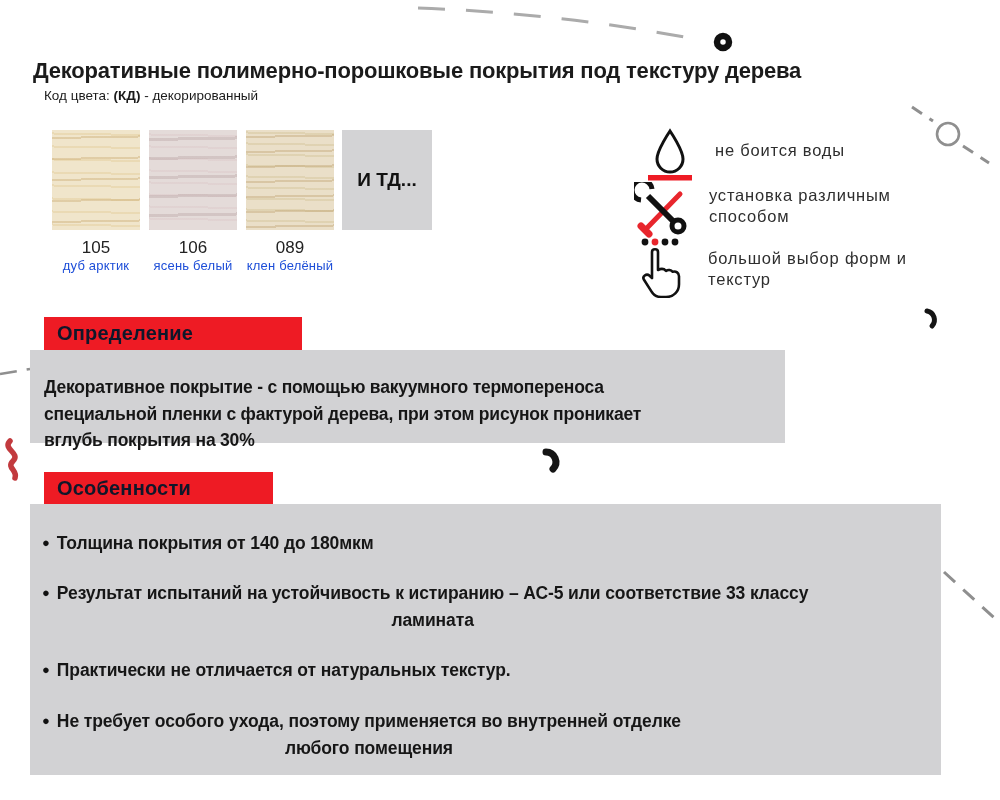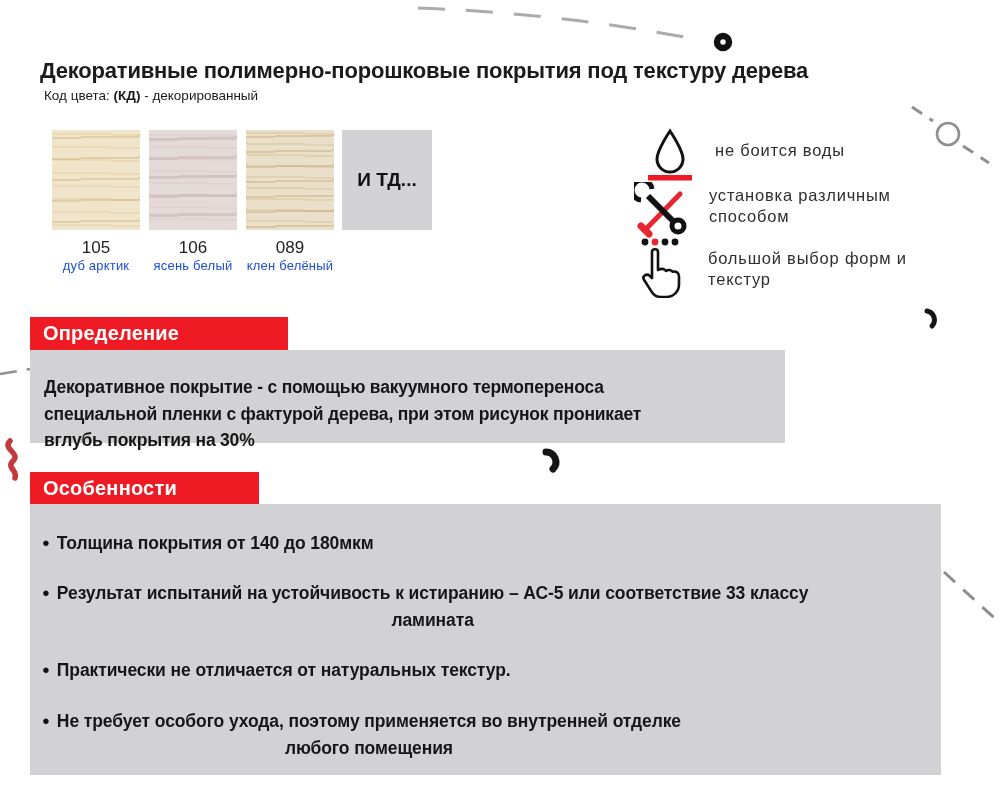--- a/index.html
+++ b/index.html
@@ -2,21 +2,21 @@
 <html><head>
 <meta charset="utf-8">
 <style>
   html,body{margin:0;padding:0;background:#fff;}
   #canvas{
     position:relative;width:1000px;height:800px;background:#ffffff;overflow:hidden;
     font-family:"Liberation Sans", sans-serif;color:#1b1b1b;
   }
   
   .title{
-    position:absolute;left:40px;top:58px;width:900px;
+    position:absolute;left:33px;top:58px;width:900px;
     font-size:22px;font-weight:800;letter-spacing:-0.2px;color:#1b1b1b;
   }
   .subtitle{
     position:absolute;left:44px;top:88px;font-size:13.5px;color:#1b1b1b;
   }
   .subtitle b{font-weight:800;}
   
   .swatch-row{position:absolute;left:52px;top:130px;display:flex;gap:9px;}
   .swatch-col{width:88px;display:flex;flex-direction:column;align-items:center;}
   .swatch{width:88px;height:100px;}
@@ -38,21 +38,21 @@
   .wood4{background-color:#eac765;background-image:
     repeating-linear-gradient(179deg, rgba(170,125,50,0) 0 6px, rgba(170,125,50,.5) 6px 8px, rgba(170,125,50,0) 8px 14px),
     repeating-linear-gradient(181deg, rgba(210,165,80,0) 0 3px, rgba(210,165,80,.55) 3px 5px, rgba(210,165,80,0) 5px 10px);}
   
   .feat{position:absolute;display:flex;align-items:flex-start;}
   .feat-label{
     font-size:16.5px;color:#2e2e2e;letter-spacing:0.8px;line-height:1.3;
   }
   
   .red-header{
-    position:absolute;left:30px;background:#ee1b24;color:#ffffff;
+    position:absolute;left:44px;background:#ee1b24;color:#0f172a;
     font-size:20px;font-weight:800;letter-spacing:0.2px;
     display:flex;align-items:center;padding-left:13px;box-sizing:border-box;
   }
   .gray-panel{
     position:absolute;left:30px;background:#d2d2d4;box-sizing:border-box;color:#161616;
   }
   .def-body{
     padding:24px 10px 0 14px;font-size:17.5px;font-weight:700;letter-spacing:-0.2px;
     line-height:1.52;white-space:pre-line;
   }

